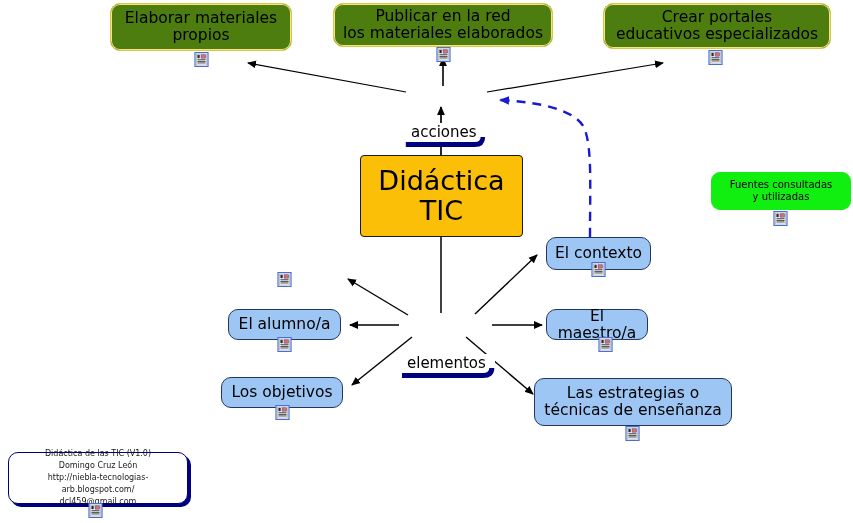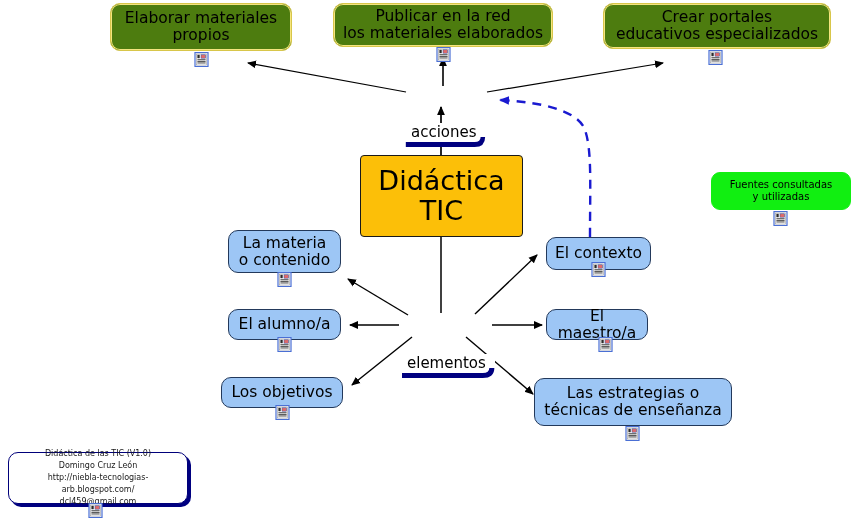--- a/index.html
+++ b/index.html
@@ -213,24 +213,20 @@
         <rect x="1" y="0.5" width="13" height="14" fill="#ffffff" stroke="#4a6fd4" stroke-width="1.2"></rect>
         <rect x="2.6" y="2" width="9.8" height="11" fill="#fdfdfd" stroke="#888" stroke-width="0.5"></rect>
         <rect x="3.4" y="2.8" width="2.3" height="3.4" fill="#2b2b2b"></rect>
         <rect x="7" y="2.8" width="4.6" height="3.4" fill="#e06a6a" stroke="#2b4fa0" stroke-width="0.5"></rect>
         <rect x="3.4" y="7.3" width="8.2" height="0.9" fill="#333"></rect>
         <rect x="3.4" y="8.9" width="8.2" height="0.9" fill="#333"></rect>
         <rect x="3.4" y="10.5" width="8.2" height="0.9" fill="#333"></rect>
       </svg>
   </div>
 
-  <div class="node blue" style="left:228px; top:230px; width:113px; height:43px;">
-    <span class="node-text">La materia
-o contenido</span>
-  </div>
   <div class="doc-icon" style="left:277px; top:272px;">
     <svg viewBox="0 0 15 15">
         <rect x="1" y="0.5" width="13" height="14" fill="#ffffff" stroke="#4a6fd4" stroke-width="1.2"></rect>
         <rect x="2.6" y="2" width="9.8" height="11" fill="#fdfdfd" stroke="#888" stroke-width="0.5"></rect>
         <rect x="3.4" y="2.8" width="2.3" height="3.4" fill="#2b2b2b"></rect>
         <rect x="7" y="2.8" width="4.6" height="3.4" fill="#e06a6a" stroke="#2b4fa0" stroke-width="0.5"></rect>
         <rect x="3.4" y="7.3" width="8.2" height="0.9" fill="#333"></rect>
         <rect x="3.4" y="8.9" width="8.2" height="0.9" fill="#333"></rect>
         <rect x="3.4" y="10.5" width="8.2" height="0.9" fill="#333"></rect>
       </svg>

